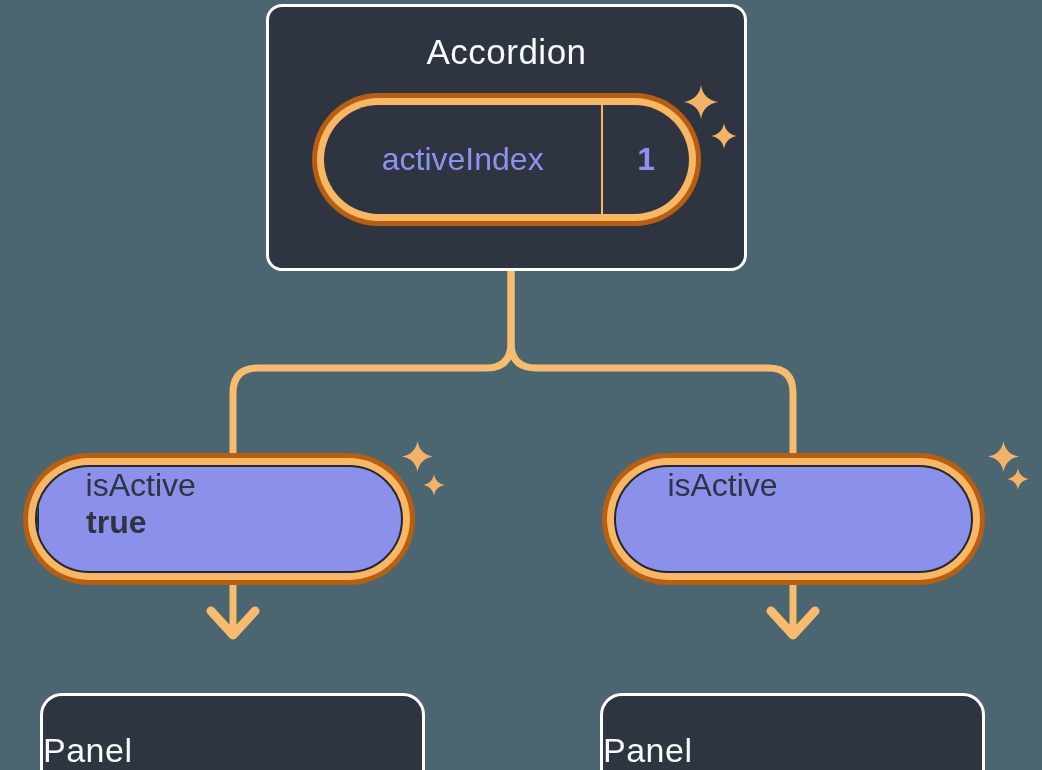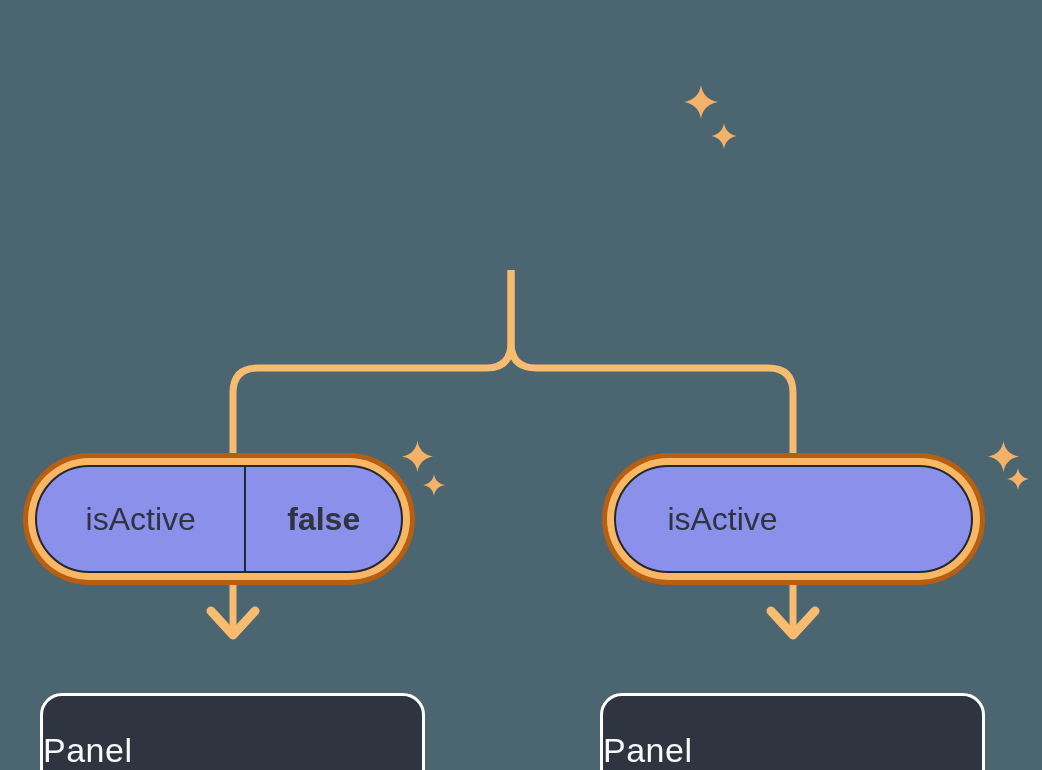--- a/index.html
+++ b/index.html
@@ -101,20 +101,21 @@
     font-size:32px;
   }
   .state-pill .cell-value{font-weight:700}
 
   .prop-ring{position:absolute;height:132px}
   .prop-ring-left{left:23px;top:453px;width:392px}
   .prop-ring-right{left:602px;top:453px;width:383px}
   .prop-pill{
     background:var(--prop-fill);
     border:2px solid #23272F;
+    flex-direction:column;
   }
   .prop-pill .cell-label,
   .prop-pill .cell-value{
     display:flex;align-items:center;justify-content:center;
     color:var(--prop-text);
     font-size:32px;
   }
   .prop-pill .cell-value{
     font-weight:700;
     border-left:2px solid #23272F;
@@ -134,26 +135,37 @@
 
   <svg class="connector-layer" viewBox="0 0 1042 770" xmlns="http://www.w3.org/2000/svg">
     <path class="branch" d="M511 270 V343 Q511 368 486 368 H258 Q233 368 233 393 V456"></path>
     <path class="branch" d="M511 270 V343 Q511 368 536 368 H768 Q793 368 793 393 V456"></path>
     <path class="arrow-shaft" d="M233 584 V630"></path>
     <path class="arrow-head" d="M211 611 L233 635 L255 611"></path>
     <path class="arrow-shaft" d="M793 584 V630"></path>
     <path class="arrow-head" d="M771 611 L793 635 L815 611"></path>
   </svg>
 
+  <div class="node root-node">
+    <div class="root-title">Accordion</div>
+    <div class="ring-outer state-ring">
+      <div class="ring-inner">
+        <div class="pill state-pill">
+          <div class="cell-label">activeIndex</div>
+          <div class="cell-value">1</div>
+        </div>
+      </div>
+    </div>
+  </div>
 
   <div class="ring-outer prop-ring prop-ring-left">
     <div class="ring-inner">
       <div class="pill prop-pill">
         <div class="cell-label">isActive</div>
-        <div class="cell-value">false</div>
+        <div class="cell-value">true</div>
       </div>
     </div>
   </div>
 
   <div class="ring-outer prop-ring prop-ring-right">
     <div class="ring-inner">
       <div class="pill prop-pill">
         <div class="cell-label">isActive</div>
       </div>
     </div>

